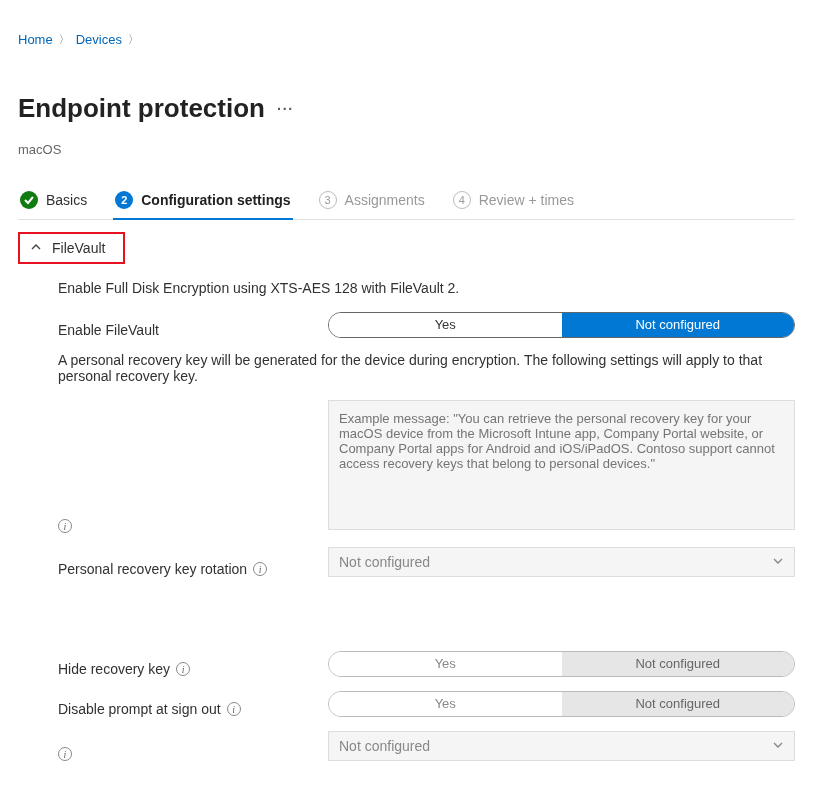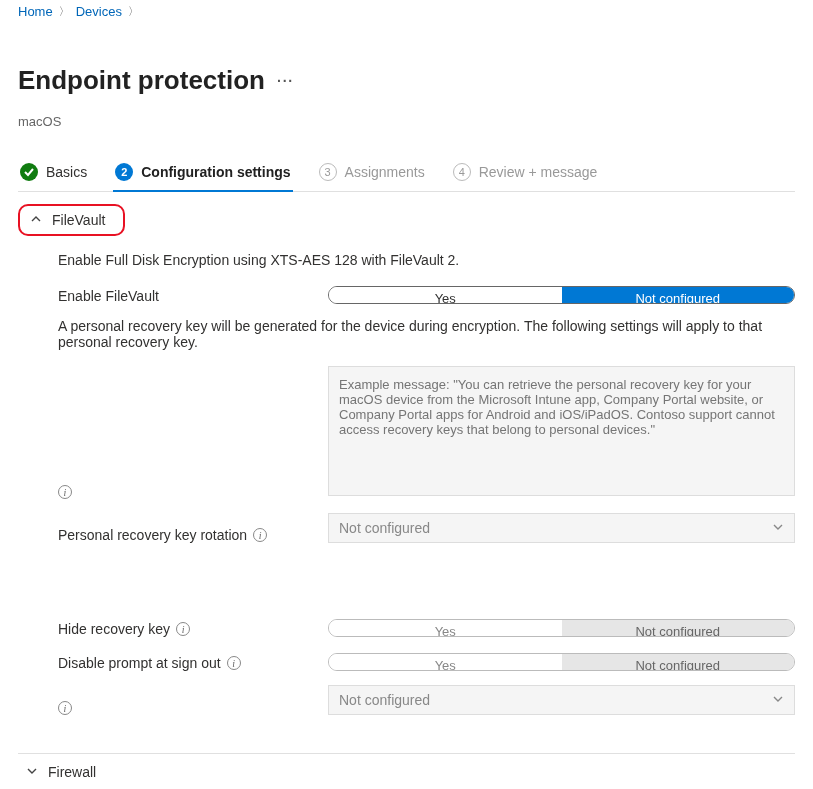--- a/index.html
+++ b/index.html
@@ -1,42 +1,42 @@
 <!DOCTYPE html>
 <html><head>
 <meta charset="utf-8">
 <style>
   * { box-sizing: border-box; margin: 0; padding: 0; }
   body { font-family: "Segoe UI", -apple-system, sans-serif; font-size: 14px; color: #323130; background: #fff; padding: 4px 18px 18px 18px; width: 813px; }
   a { color: #0066b8; text-decoration: none; }
-  .breadcrumb { font-size: 13px; color: #0066b8; display: flex; align-items: center; gap: 6px; margin-bottom: 6px; }
+  .breadcrumb { font-size: 13px; color: #0066b8; display: flex; align-items: center; gap: 6px; margin-bottom: 6px; margin-top: 28px; }
   .breadcrumb .sep { color: #666; font-size: 11px; }
   .title-row { display: flex; align-items: center; gap: 12px; margin-top: 46px; }
   h1 { font-size: 26px; font-weight: 600; color: #222; }
   .more { color: #555; letter-spacing: 1px; font-weight: bold; cursor: pointer; }
   .subtitle { color: #666; font-size: 13px; margin-top: 18px; }
   .tabs { display: flex; gap: 24px; margin-top: 28px; border-bottom: 1px solid #e0e0e0; }
   .tab { display: flex; align-items: center; gap: 8px; padding: 6px 2px 10px 2px; cursor: pointer; color: #999; position: relative; }
   .tab.done { color: #323130; justify-content: center; }
   .tab.active { color: #222; font-weight: 600; }
   .tab.active::after { content: ""; position: absolute; left: 0; right: 0; bottom: -1px; height: 2px; background: #0078d4; }
   .step-icon { width: 18px; height: 18px; border-radius: 50%; display: inline-flex; align-items: center; justify-content: center; font-size: 11px; }
   .step-done { background: #107c10; color: #fff; }
   .step-current { background: #0078d4; color: #fff; font-weight: 600; }
   .step-pending { border: 1px solid #bbb; color: #999; background: #fff; }
-  .section-header { display: flex; align-items: flex-end; gap: 10px; padding: 10px 8px; cursor: pointer; font-size: 14px; color: #323130; border-radius: 10px; }
+  .section-header { display: flex; align-items: flex-end; gap: 10px; padding: 10px 8px; cursor: pointer; font-size: 14px; color: #323130; }
   .section-header.highlight { border: 2px solid #e81123; width: fit-content; padding: 6px 18px 6px 10px; margin-top: 12px; }
   .chev { font-size: 12px; color: #444; display:inline-block; }
   .section-body { padding: 10px 0 24px 40px; border-bottom: 1px solid #e0e0e0; }
   .desc { margin: 6px 0 16px 0; color: #323130; }
   .row { display: flex; align-items: flex-end; margin-bottom: 14px; }
   .row-label { width: 270px; padding-right: 10px; padding-top: 4px; color: #323130; display:flex; align-items:center; gap:6px; flex-wrap: wrap;}
   .row-control { flex: 1; }
   .info { display: inline-flex; width: 14px; height: 14px; border: 1px solid #888; border-radius: 50%; align-items: center; justify-content: center; font-size: 10px; color: #666; font-style: italic; font-family: Georgia, serif; }
-  .pill { display: flex; border: 1px solid #666; border-radius: 16px; overflow: hidden; height: 18px; }
+  .pill { display: flex; border: 1px solid #666; border-radius: 16px; overflow: hidden; height: 26px; }
   .pill.muted { border-color: #bbb; }
   .pill-opt { flex: 1; text-align: center; line-height: 24px; font-size: 13px; cursor: pointer; background: #fff; color: #333; }
   .pill.muted .pill-opt { color: #888; }
   .pill-opt.selected { background: #0078d4; color: #fff; }
   .pill.muted .pill-opt.selected { background: #e6e6e6; color: #666; }
   textarea.escrow { width: 100%; height: 130px; border: 1px solid #ddd; background: #f5f5f5; padding: 10px; font-family: inherit; font-size: 13px; color: #666; resize: none; }
   .select { display:flex; align-items:center; justify-content:space-between; border:1px solid #ddd; background:#f5f5f5; color:#888; height:30px; padding:0 10px; cursor:pointer;}
   .gap-lg { height: 60px; }
   .collapsed-section { border-bottom: 5px solid #404040; }
 </style>
@@ -68,21 +68,21 @@
   <div class="tab active">
     <span class="step-icon step-current">2</span>
     <span>Configuration settings</span>
   </div>
   <div class="tab">
     <span class="step-icon step-pending">3</span>
     <span>Assignments</span>
   </div>
   <div class="tab">
     <span class="step-icon step-pending">4</span>
-    <span>Review + message</span>
+    <span>Review + times</span>
   </div>
 </div>
 
 <div class="section-header highlight">
   <span class="chev">
     <svg width="12" height="12" viewBox="0 0 12 12">
         <path d="M2 8 L6 4 L10 8" stroke="#444" stroke-width="1.4" fill="none"></path>
       </svg>
   </span>
   <span>FileVault</span>

